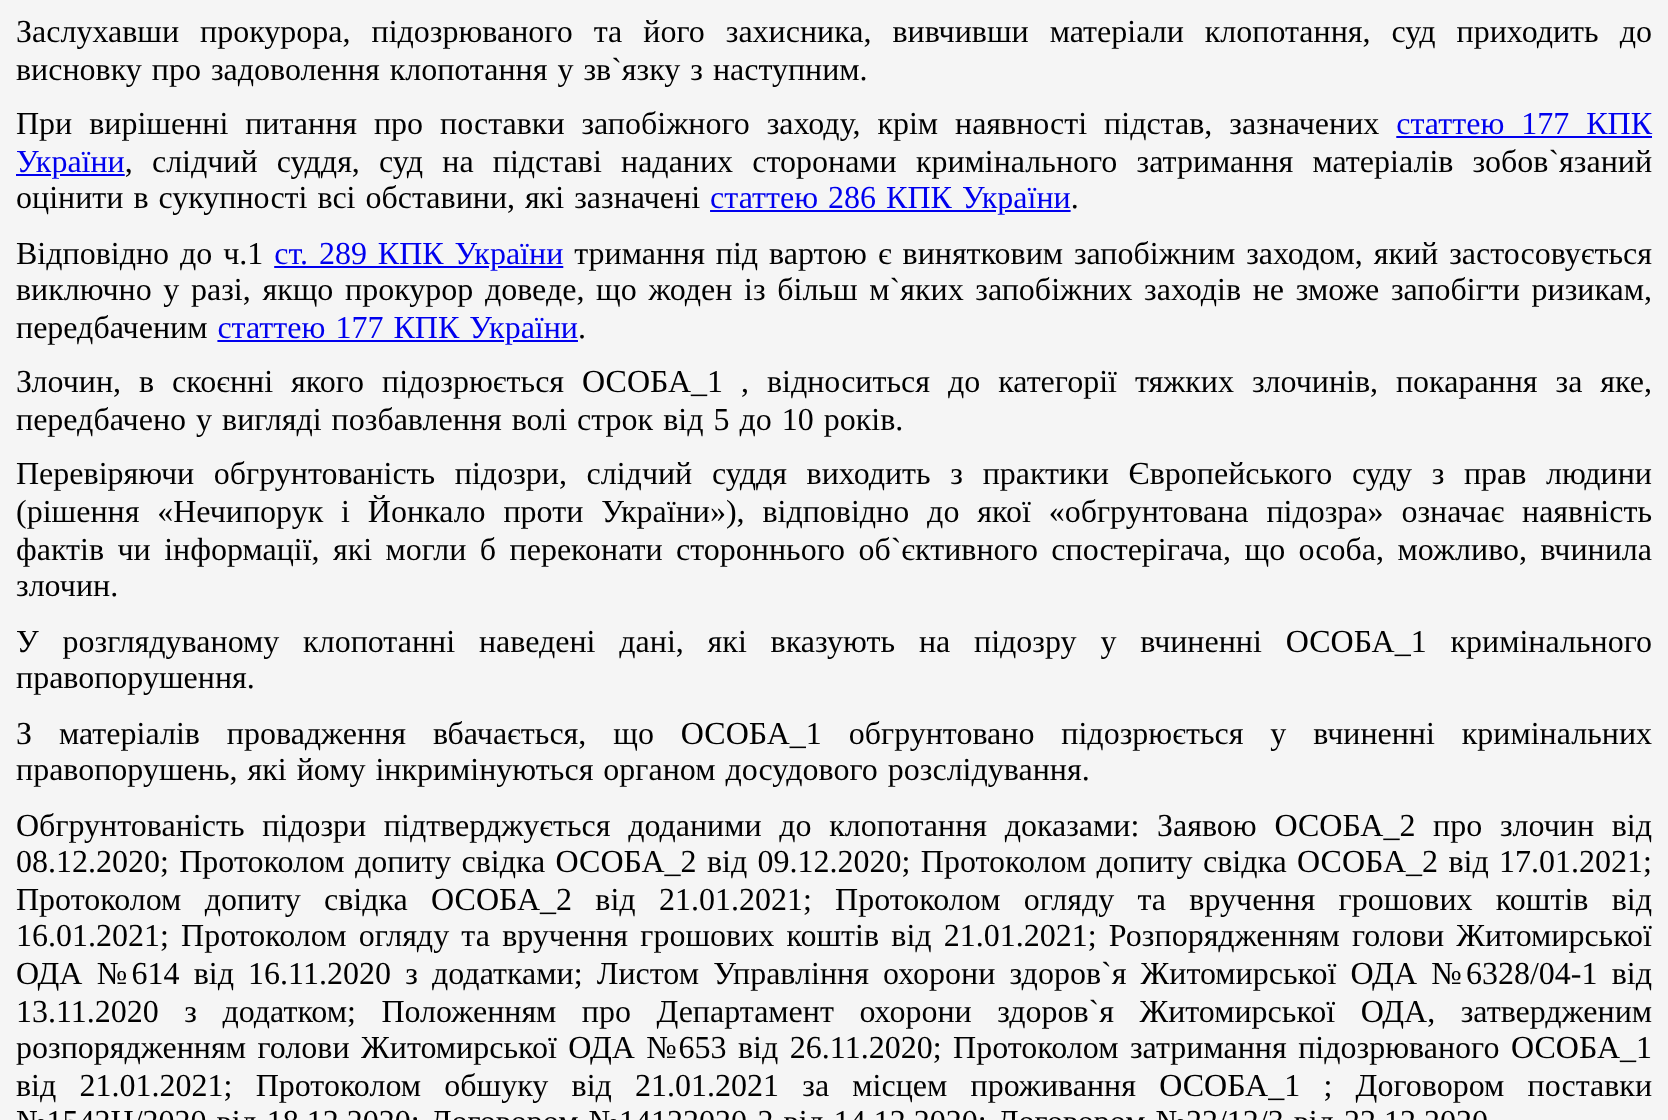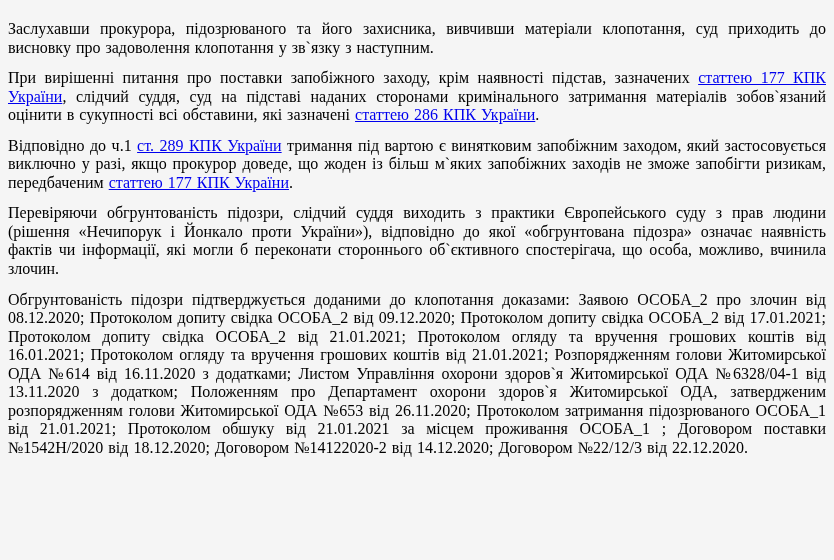--- a/index.html
+++ b/index.html
@@ -19,35 +19,38 @@
     color: var(--text);
     font-family: "Liberation Serif", "DejaVu Serif", serif;
     font-size: 16px;
     line-height: 1.16;
     padding: 8px 8px 6px 8px;
   }
   .document {
     width: 100%;
   }
   p.para {
-    margin: 12px 0 9px 0;
+    margin: 0 0 9px 0;
     text-align: justify;
     word-spacing: 1px;
   }
   p.para:last-child {
     margin-bottom: 0;
   }
   a {
     color: var(--link);
     text-decoration: underline;
     cursor: pointer;
   }
 </style>
 </head>
 <body>
 
 <div class="document">
     <p class="para"><span>Заслухавши прокурора, підозрюваного та його захисника, вивчивши матеріали клопотання, суд приходить до висновку про задоволення клопотання у зв`язку з наступним.</span></p>
     <p class="para"><span>При вирішенні питання про поставки запобіжного заходу, крім наявності підстав, зазначених </span><a href="#">статтею 177 КПК України</a><span>, слідчий суддя, суд на підставі наданих сторонами кримінального затримання матеріалів зобов`язаний оцінити в сукупності всі обставини, які  зазначені </span><a href="#">статтею 286 КПК України</a><span>.</span></p>
     <p class="para"><span>Відповідно до ч.1 </span><a href="#">ст. 289 КПК України</a><span> тримання під вартою є винятковим запобіжним заходом, який застосовується виключно у разі, якщо прокурор доведе, що жоден із більш м`яких запобіжних заходів не зможе запобігти ризикам, передбаченим </span><a href="#">статтею 177 КПК України</a><span>.</span></p>
+    <p class="para"><span>Злочин, в скоєнні якого підозрюється ОСОБА_1 , відноситься до категорії тяжких злочинів, покарання за яке, передбачено у вигляді позбавлення волі строк від 5 до 10 років.</span></p>
     <p class="para"><span>Перевіряючи обгрунтованість підозри, слідчий суддя виходить з практики Європейського суду з прав людини (рішення «Нечипорук і Йонкало проти України»), відповідно до якої «обгрунтована підозра» означає наявність фактів чи інформації, які могли б переконати стороннього об`єктивного спостерігача, що особа, можливо, вчинила злочин.</span></p>
+    <p class="para"><span>У розглядуваному клопотанні наведені дані, які вказують на підозру у вчиненні ОСОБА_1 кримінального правопорушення.</span></p>
+    <p class="para"><span>З матеріалів провадження вбачається, що ОСОБА_1 обгрунтовано підозрюється у вчиненні кримінальних правопорушень, які йому інкримінуються органом досудового розслідування.</span></p>
     <p class="para"><span>Обгрунтованість підозри підтверджується доданими до клопотання доказами: Заявою ОСОБА_2 про злочин від 08.12.2020; Протоколом допиту свідка ОСОБА_2 від 09.12.2020; Протоколом допиту свідка ОСОБА_2 від 17.01.2021; Протоколом допиту свідка ОСОБА_2 від 21.01.2021; Протоколом огляду та вручення грошових коштів від 16.01.2021; Протоколом огляду та вручення грошових коштів від 21.01.2021; Розпорядженням голови Житомирської ОДА №614 від 16.11.2020 з додатками; Листом Управління охорони здоров`я Житомирської ОДА №6328/04-1 від 13.11.2020 з додатком; Положенням про Департамент охорони здоров`я Житомирської ОДА, затвердженим розпорядженням голови Житомирської ОДА №653 від 26.11.2020; Протоколом затримання підозрюваного ОСОБА_1 від 21.01.2021; Протоколом обшуку від 21.01.2021 за місцем проживання ОСОБА_1 ;  Договором поставки №1542Н/2020 від 18.12.2020; Договором №14122020-2 від 14.12.2020; Договором №22/12/3 від 22.12.2020.</span></p>
   </div>
 
 </body></html>

